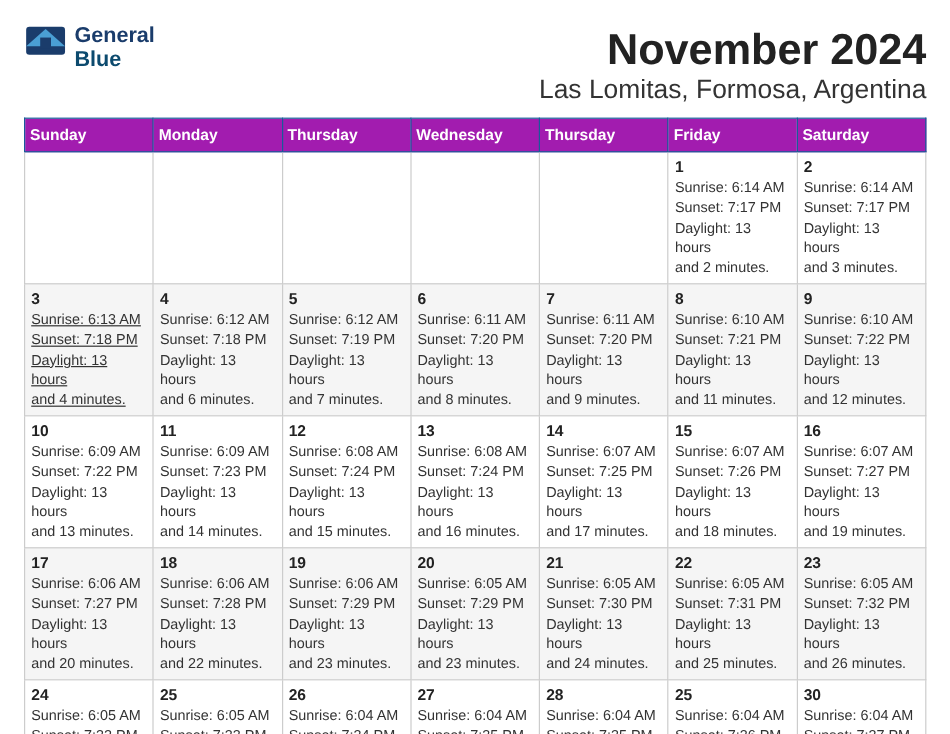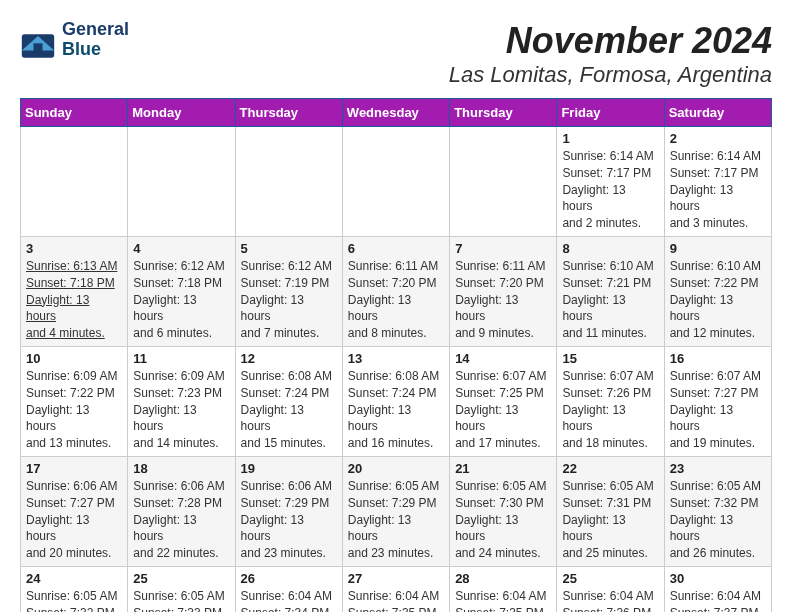--- a/index.html
+++ b/index.html
@@ -11,36 +11,35 @@
       padding: 20px;
     }
     .header-area {
       display: flex;
       justify-content: space-between;
       align-items: flex-start;
       margin-bottom: 10px;
     }
     .logo {
       display: flex;
-      align-items: flex-end;
+      align-items: flex-start;
       gap: 6px;
     }
     .logo-text {
       font-size: 18px;
       font-weight: bold;
       color: #1a3c6b;
       line-height: 1.1;
     }
     .logo-icon {
       width: 36px;
       height: 28px;
     }
     .title-area {
       text-align: right;
-      font-style: italic;
     }
     .month-title {
       font-size: 36px;
       font-weight: bold;
       color: #222;
     }
     .location-title {
       font-size: 22px;
       color: #333;
     }

